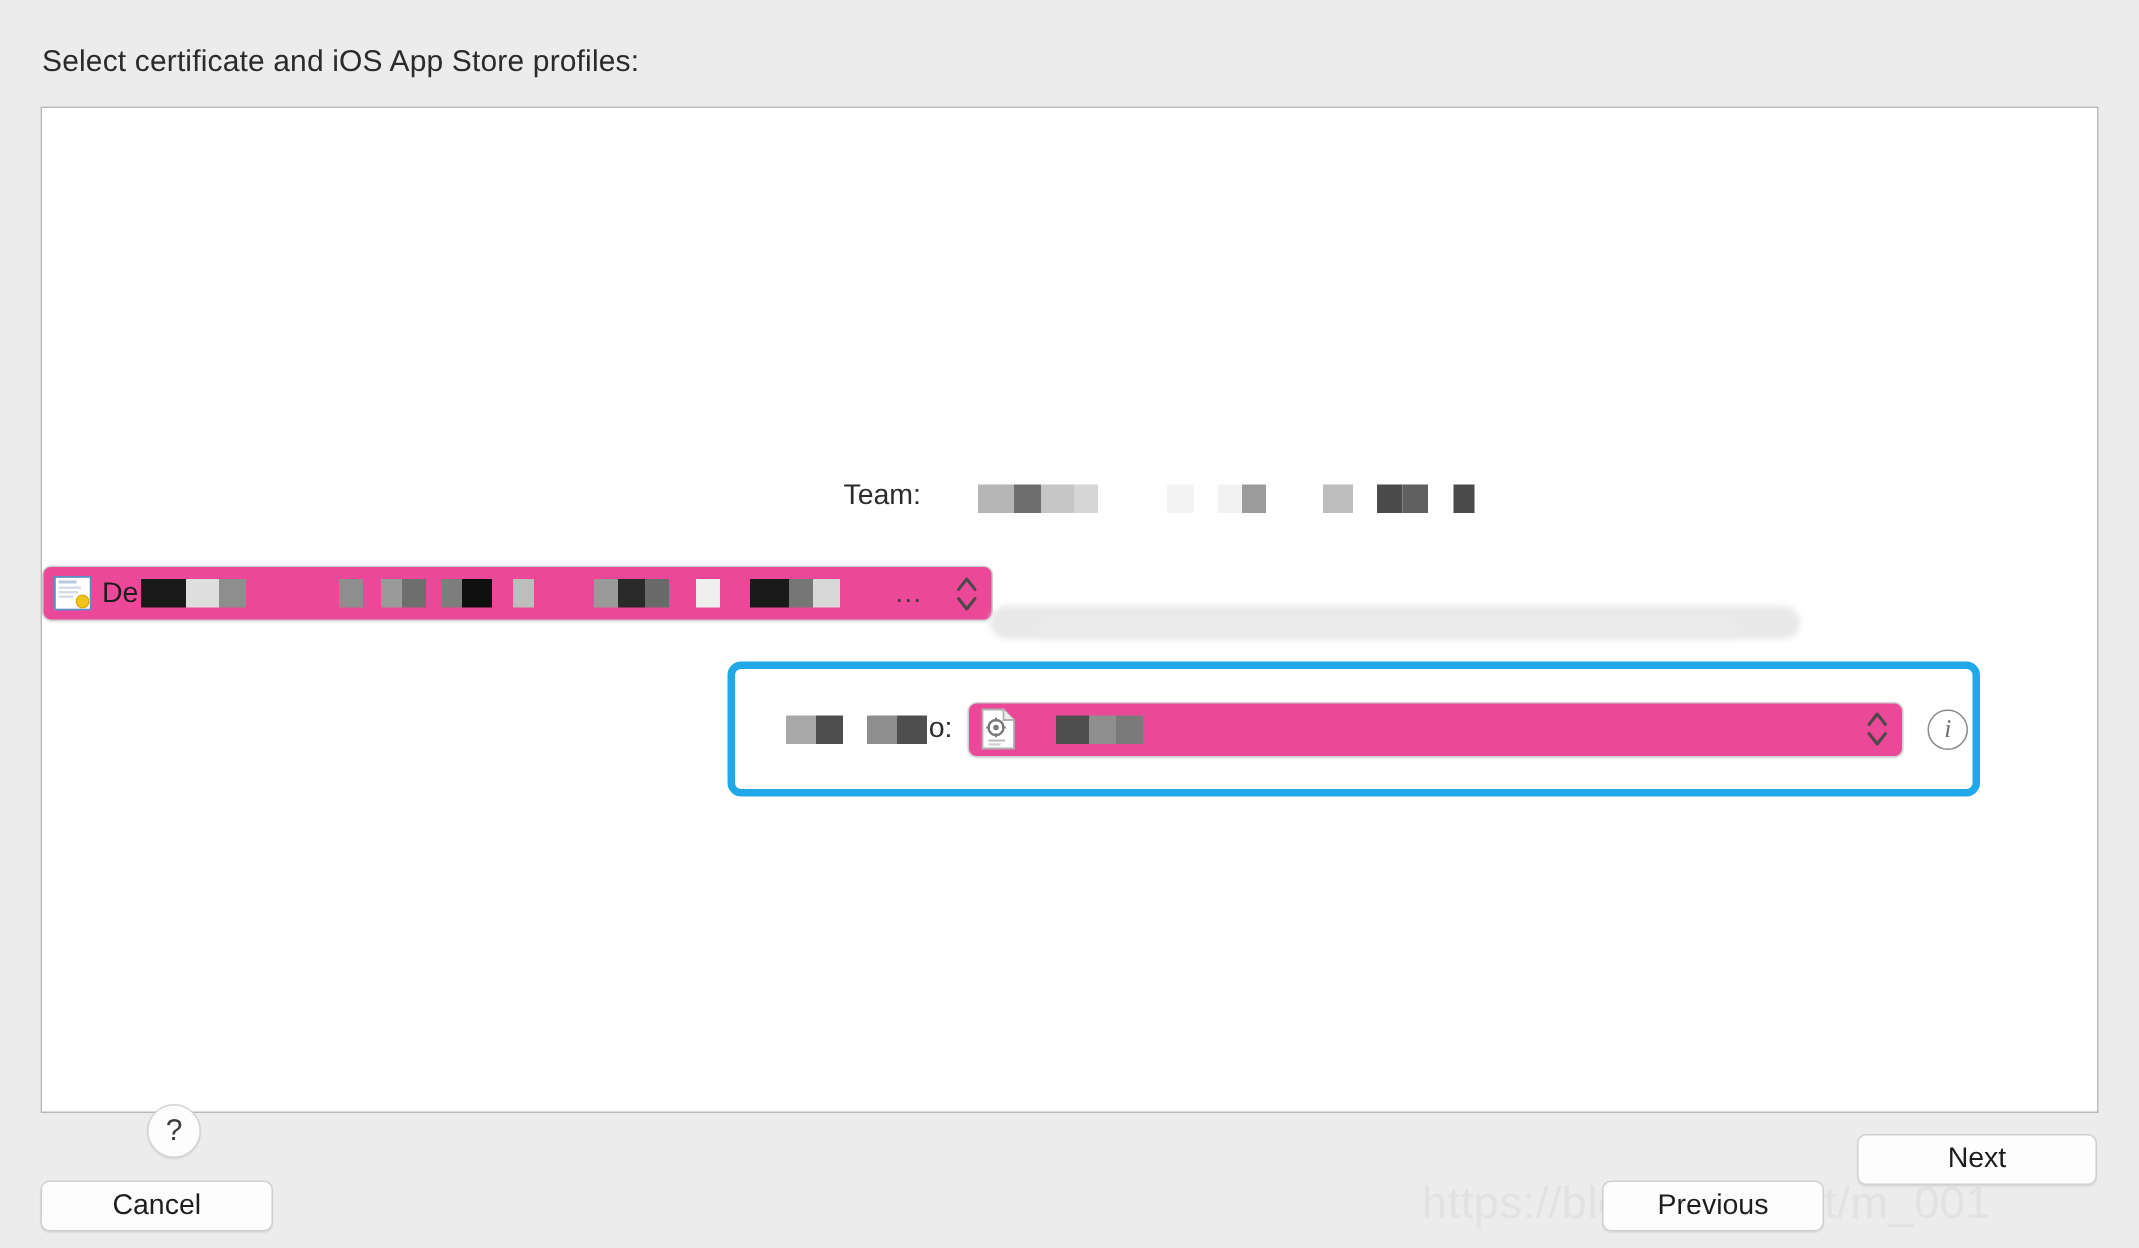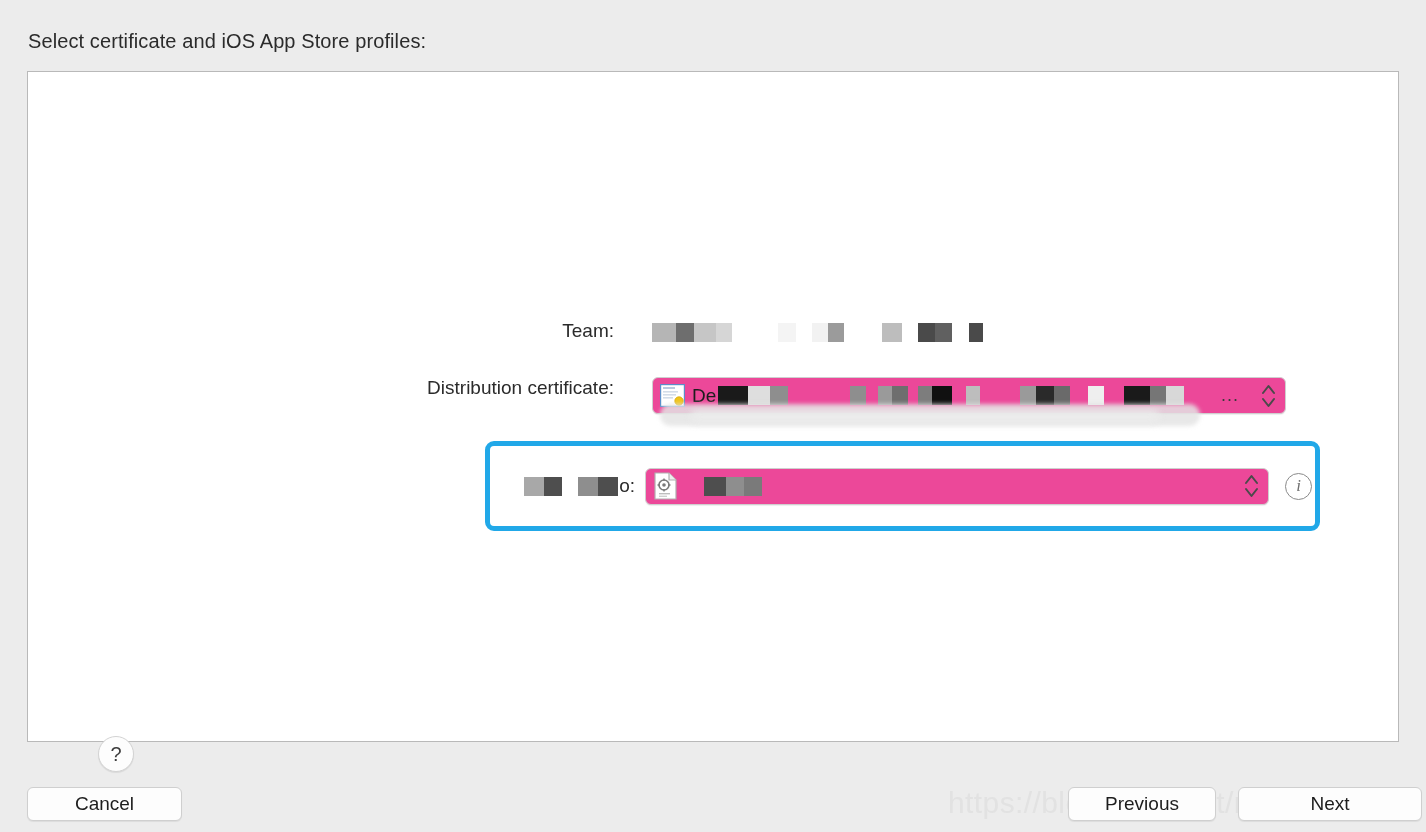--- a/index.html
+++ b/index.html
@@ -217,21 +217,21 @@
     font-size: 19px;
     color: #1d1d1d;
     display: flex;
     align-items: center;
     justify-content: center;
     box-sizing: border-box;
     font-family: "Liberation Sans", sans-serif;
   }
   .btn-cancel   { left: 27px;   top: 787px; width: 155px; }
   .btn-previous { left: 1068px; top: 787px; width: 148px; }
-  .btn-next     { left: 1238px; top: 787px; width: 184px; text-align: right; }
+  .btn-next     { left: 1238px; top: 756px; width: 160px; text-align: right; }
 
   
   .watermark {
     position: absolute;
     left: 948px;
     top: 786px;
     font-size: 30px;
     color: #e2e2e2;
     white-space: nowrap;
     letter-spacing: 0.4px;
@@ -290,21 +290,20 @@
         <span class="rb" style="width:20px;background:#bdbdbd"></span>
         <span class="rb" style="width:16px;background:transparent"></span>
         <span class="rb" style="width:17px;background:#4a4a4a"></span>
         <span class="rb" style="width:17px;background:#606060"></span>
         <span class="rb" style="width:17px;background:transparent"></span>
         <span class="rb" style="width:14px;background:#4a4a4a"></span>
       </div>
     </div>
 
     <div class="form-row row-cert">
-      <div class="field-label">Distribution certificate:</div>
 
       <div class="popup popup-cert">
 
         <span class="cert-icon">
           <svg width="25" height="23" viewBox="0 0 25 23">
             <rect x="0.5" y="0.5" width="24" height="22" fill="#ffffff" stroke="#5b8ec9" stroke-width="1.4"></rect>
             <rect x="3" y="3" width="12" height="2" fill="#b9c9df"></rect>
             <rect x="3" y="7" width="15" height="1.6" fill="#d3dce8"></rect>
             <rect x="3" y="10" width="13" height="1.6" fill="#d3dce8"></rect>
             <rect x="3" y="13" width="10" height="1.6" fill="#d3dce8"></rect>

